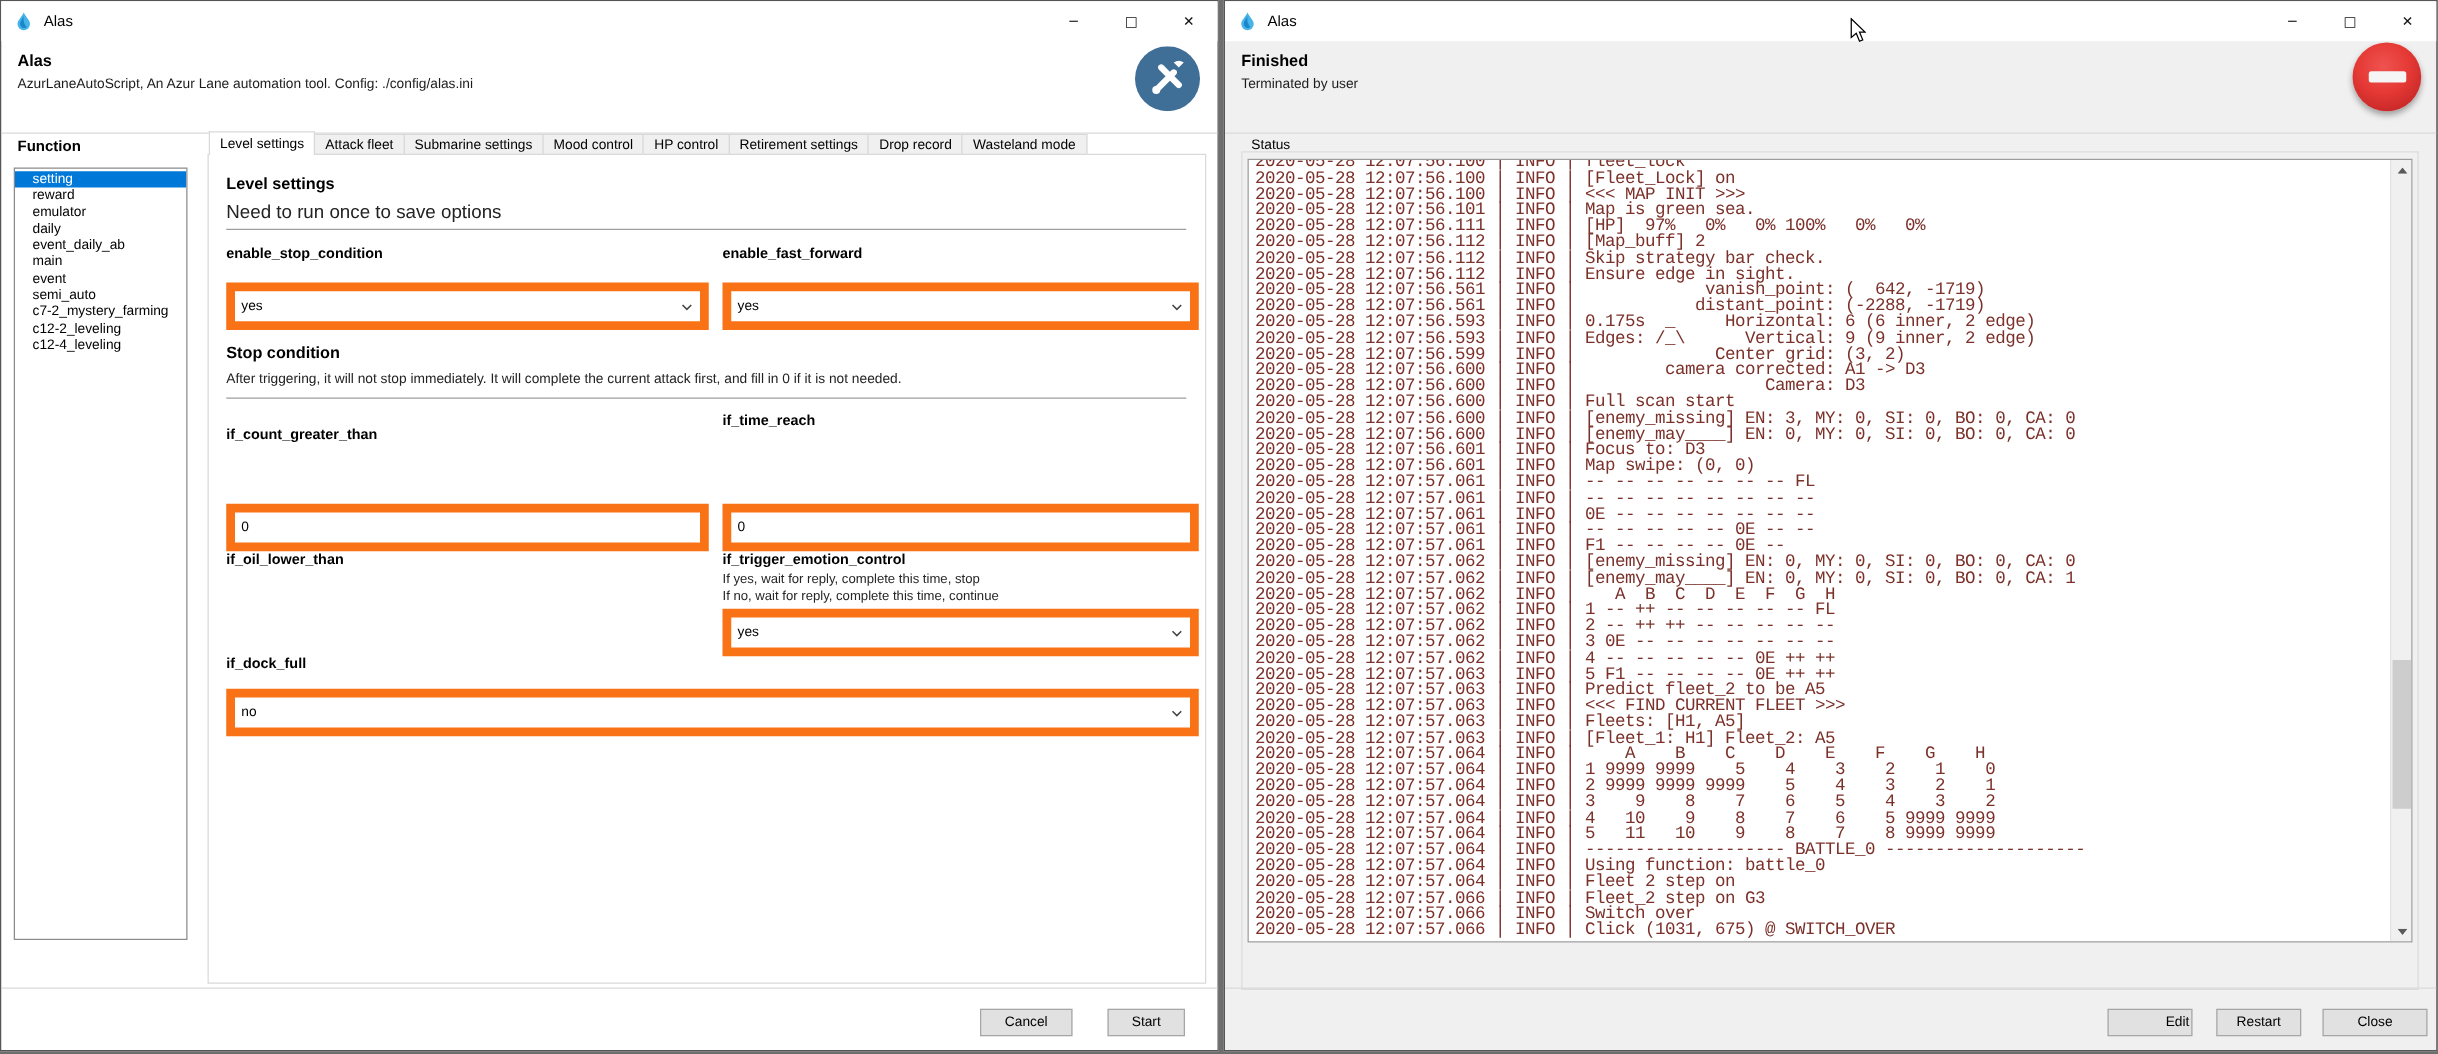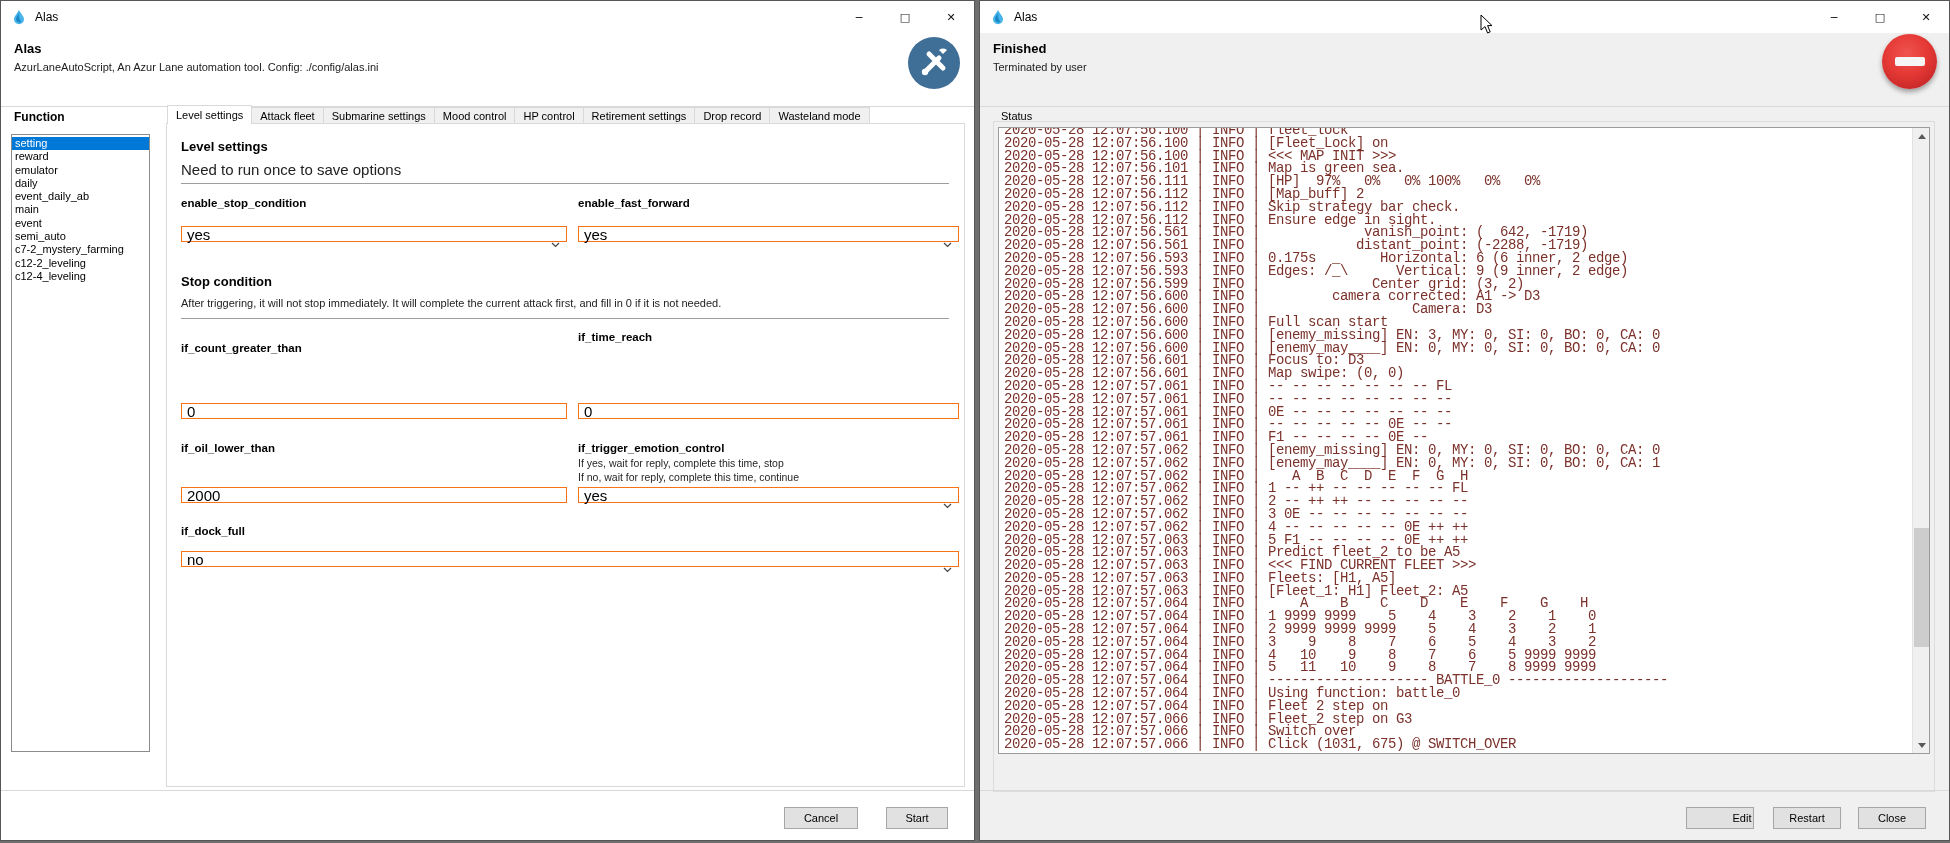--- a/index.html
+++ b/index.html
@@ -25,37 +25,37 @@
   .tools-icon{position:absolute;left:907px;top:36px;width:52px;height:52px;}
   .stop-icon{position:absolute;left:902px;top:33px;width:55px;height:55px;border-radius:50%;
              background:radial-gradient(circle at 45% 35%, #ef5350 0%, #e53935 45%, #c62828 80%, #b71c1c 100%);
              box-shadow:0 3px 5px rgba(0,0,0,.35);}
   .stop-bar{position:absolute;left:50%;top:50%;width:30px;height:9px;margin:-4.5px 0 0 -15px;
             background:#f5f5f5;border-radius:2px;}
   
   .fn-label{position:absolute;left:13px;top:109px;font-size:12px;font-weight:bold;text-align:center;}
   .fn-list{position:absolute;left:10px;top:133px;width:139px;height:618px;box-sizing:border-box;
            border:1px solid #8c8c8c;background:#fff;font-size:11px;overflow:hidden;padding-top:2px;}
-  .fn-item{line-height:13.3px;padding-left:3px;white-space:nowrap;}
+  .fn-item{line-height:13.3px;padding-left:14px;white-space:nowrap;}
   .fn-item.active{background:#0078d7;color:#fff;}
   
   .tabs{position:absolute;left:166px;top:104px;height:19px;display:flex;align-items:flex-end;z-index:2;}
   .tab{font-size:11px;height:17px;line-height:16px;box-sizing:border-box;padding:0 8px;
        background:#f0f0f0;border:1px solid #d9d9d9;margin-right:-1px;white-space:nowrap;}
   .tab.active{height:19px;line-height:18px;background:#fff;border-bottom:none;z-index:3;}
   .tabbox{position:absolute;left:165px;top:122px;width:799px;height:664px;box-sizing:border-box;
           border:1px solid #d9d9d9;background:#fff;}
   .sec-title{position:absolute;left:180px;top:138px;font-size:13px;font-weight:bold;}
   .sec-note{position:absolute;left:180px;top:160px;font-size:15px;color:#222;}
   .hr1{position:absolute;left:180px;width:768px;top:182px;border-top:1px solid #9e9e9e;}
   .hr2{position:absolute;left:180px;width:768px;top:317px;border-top:1px solid #9e9e9e;}
   .f-label{position:absolute;font-size:11.5px;font-weight:bold;white-space:nowrap;}
   .f-desc{position:absolute;font-size:10.5px;line-height:13.5px;color:#262626;white-space:pre-line;}
-  .sel,.inp{position:absolute;height:16px;box-sizing:border-box;border:1px solid #f97316;
-            background:#fff;font-size:15px;font-family:"Liberation Sans",sans-serif;}
+  .sel,.inp{position:absolute;height:38px;box-sizing:border-box;border:7px solid #f97316;
+            background:#fff;font-size:11px;font-family:"Liberation Sans",sans-serif;}
   .sel{display:flex;align-items:center;padding-left:5px;}
   .sel .chev{position:absolute;right:6px;top:7px;}
   .inp{padding:0 0 0 5px;}
   .pos-esc{left:180px;top:196px;} .pos-eff{left:577px;top:196px;}
   .sel-esc{left:180px;top:225px;width:386px;} .sel-eff{left:577px;top:225px;width:381px;}
   .h2-stop{position:absolute;left:180px;top:273px;font-size:13px;font-weight:bold;}
   .note-stop{position:absolute;left:180px;top:296px;font-size:11px;color:#222;white-space:nowrap;}
   .pos-icgt{left:180px;top:341px;} .pos-itr{left:577px;top:330px;}
   .desc-icgt{left:180px;top:345px;width:402px;}
   .desc-itr{left:577px;top:345px;width:384px;}
@@ -66,21 +66,21 @@
   .sel-itec{left:577px;top:486px;width:381px;}
   .pos-idf{left:180px;top:524px;}
   .sel-idf{left:180px;top:550px;width:778px;}
   
   .btn{position:absolute;height:22px;box-sizing:border-box;background:#e1e1e1;border:1px solid #a6a6a6;
        font-size:11px;font-family:"Liberation Sans",sans-serif;display:flex;align-items:center;justify-content:center;padding:0;}
   .btn-cancel{left:783px;top:806px;width:74px;}
   .btn-start{left:885px;top:806px;width:62px;}
   .btn-edit{left:706px;top:806px;width:68px;padding-left:44px;}
   .btn-restart{left:793px;top:806px;width:68px;}
-  .btn-close2{left:878px;top:806px;width:68px;}
+  .btn-close2{left:878px;top:806px;width:84px;}
   
   .status-label{position:absolute;left:21px;top:109px;font-size:11px;}
   .groupbox{position:absolute;left:13px;top:120px;width:942px;height:671px;box-sizing:border-box;
             border:1px solid #dcdcdc;}
   .logbox{position:absolute;left:18px;top:126px;width:932px;height:627px;box-sizing:border-box;
           border:1px solid #9b9b9b;background:#fff;overflow:hidden;}
   .logpre{position:absolute;left:5px;top:-4px;right:18px;margin:0;
           font-family:"Liberation Mono","DejaVu Sans Mono",monospace;
           font-size:14px;letter-spacing:-0.4px;line-height:12.8px;color:#7b312a;white-space:pre;}
   .scrollbar{position:absolute;right:0;top:0;width:17px;height:100%;background:#f0f0f0;
@@ -185,21 +185,20 @@
 
     <div class="f-label pos-icgt">if_count_greater_than</div>
     <div class="f-label pos-itr">if_time_reach</div>
     <input class="inp inp-icgt" value="0" style="">
     <input class="inp inp-itr" value="0" style="">
 
     <div class="f-label pos-iolt">if_oil_lower_than</div>
     <div class="f-label pos-itec">if_trigger_emotion_control</div>
     <div class="f-desc desc-itec">If yes, wait for reply, complete this time, stop
 If no, wait for reply, complete this time, continue</div>
-    <input class="inp inp-iolt" value="2000" style="">
     <div class="sel sel-itec">
       <span>yes</span>
       <span class="chev"><svg width="9" height="6" viewBox="0 0 9 6">
             <polyline points="1,1 4.5,4.5 8,1" fill="none" stroke="#444" stroke-width="1.2"></polyline>
           </svg></span>
     </div>
 
     <div class="f-label pos-idf">if_dock_full</div>
     <div class="sel sel-idf">
       <span>no</span>

